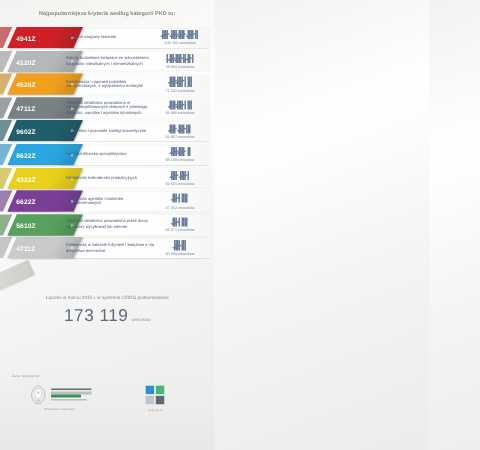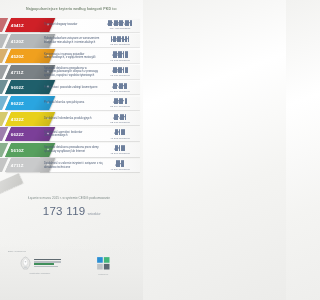--- a/index.html
+++ b/index.html
@@ -159,21 +159,21 @@
     color: #7b8597;
     letter-spacing: 0.02px;
     white-space: nowrap;
   }
 
   
   .summary {
     position: absolute;
     left: 0; right: 0;
     top: 196px;
-    text-align: left;
+    text-align: center;
     padding: 0 28px;
   }
   .summary-label {
     font-size: 3.1px;
     color: #7f8b88;
     line-height: 1.3;
     margin-bottom: 5px;
   }
   .summary-figure {
     display: flex;

